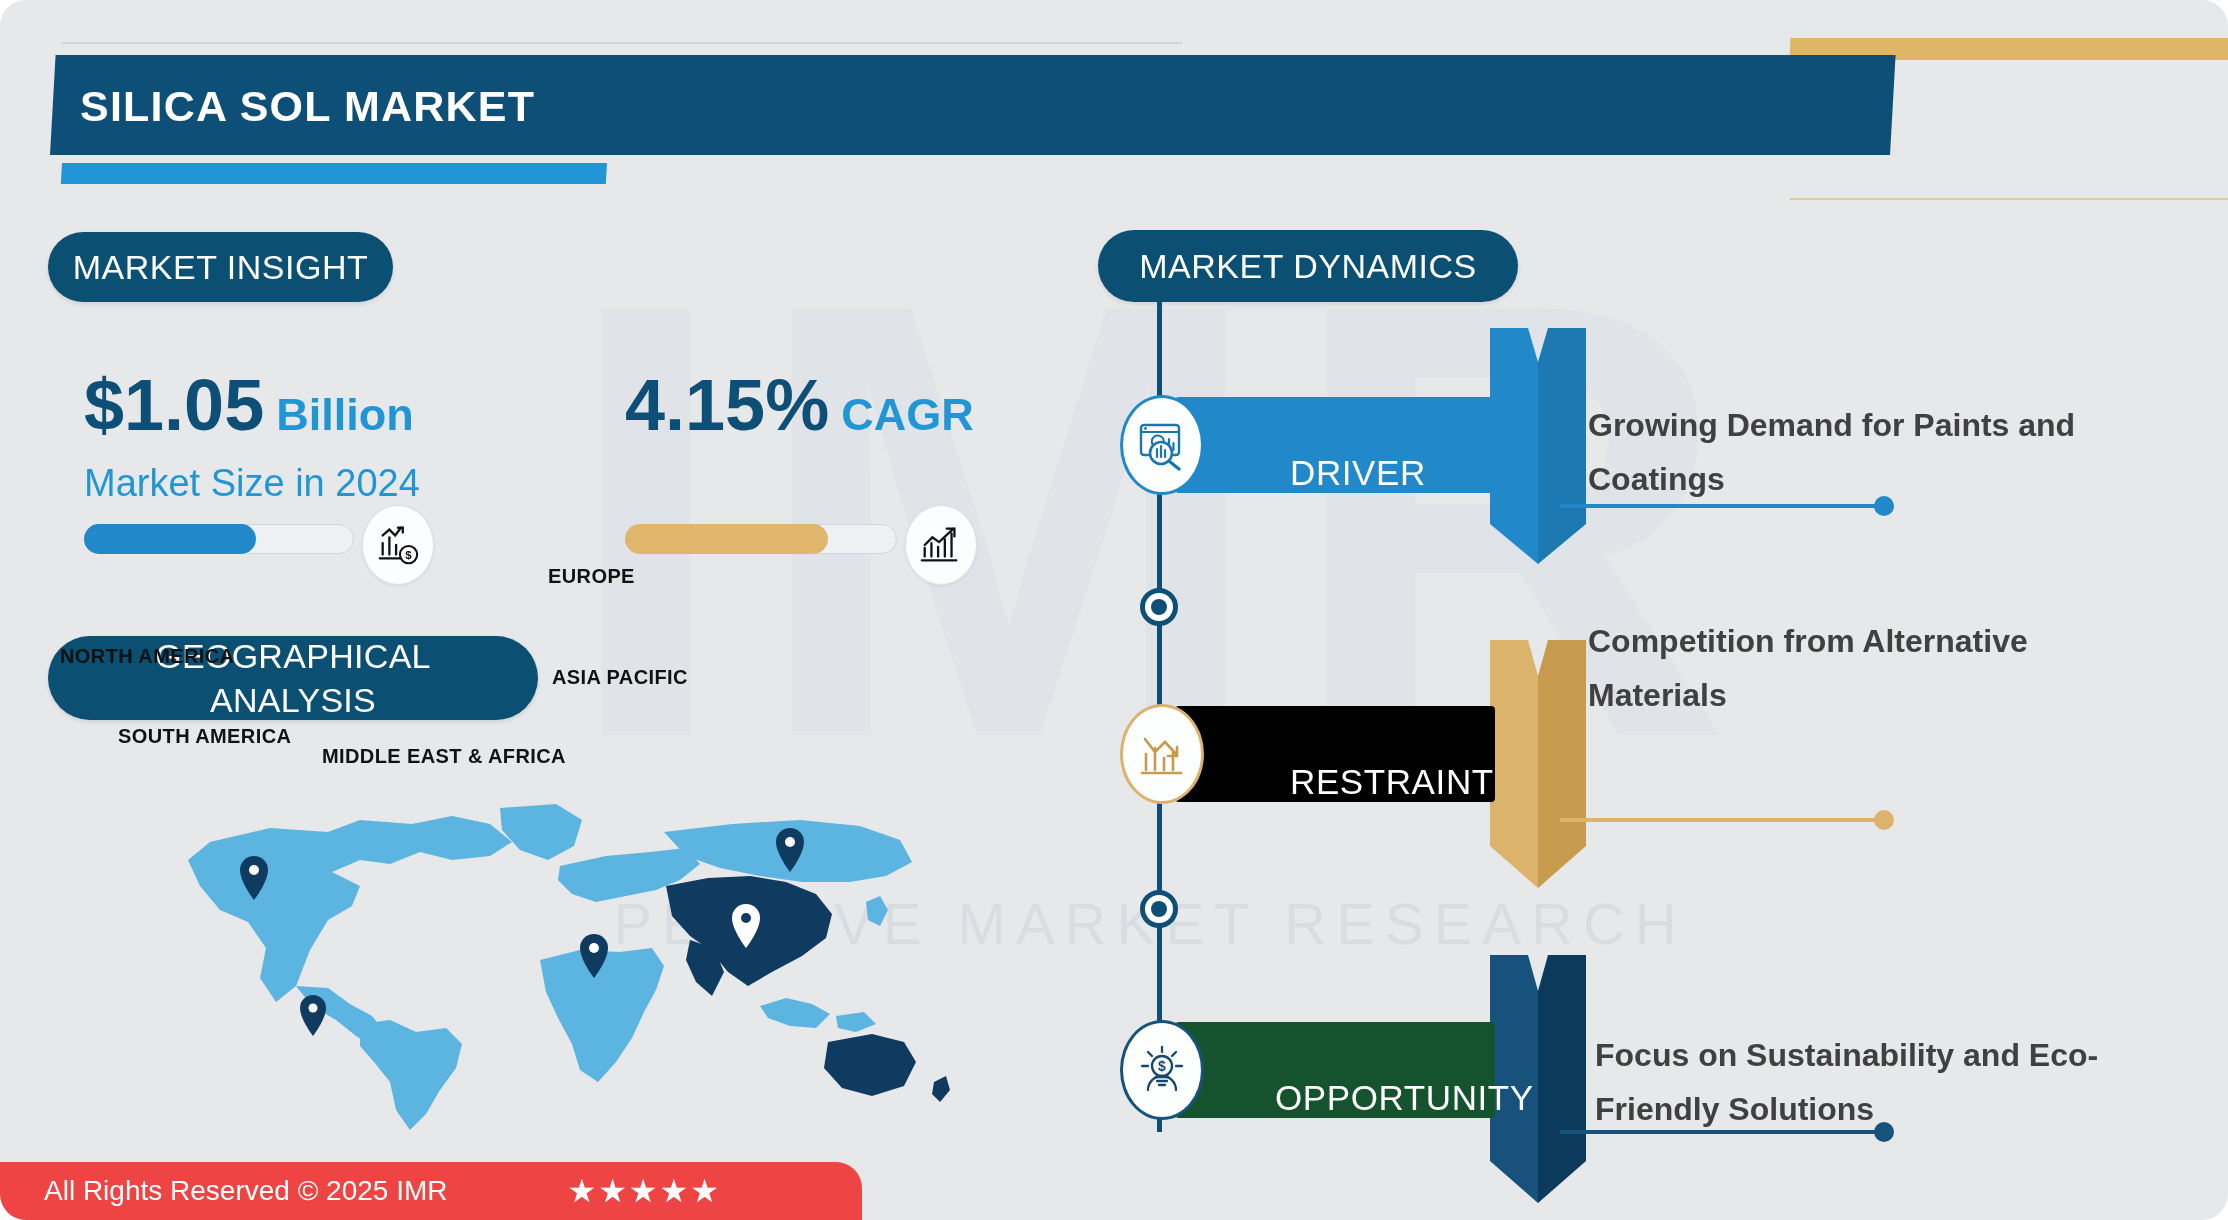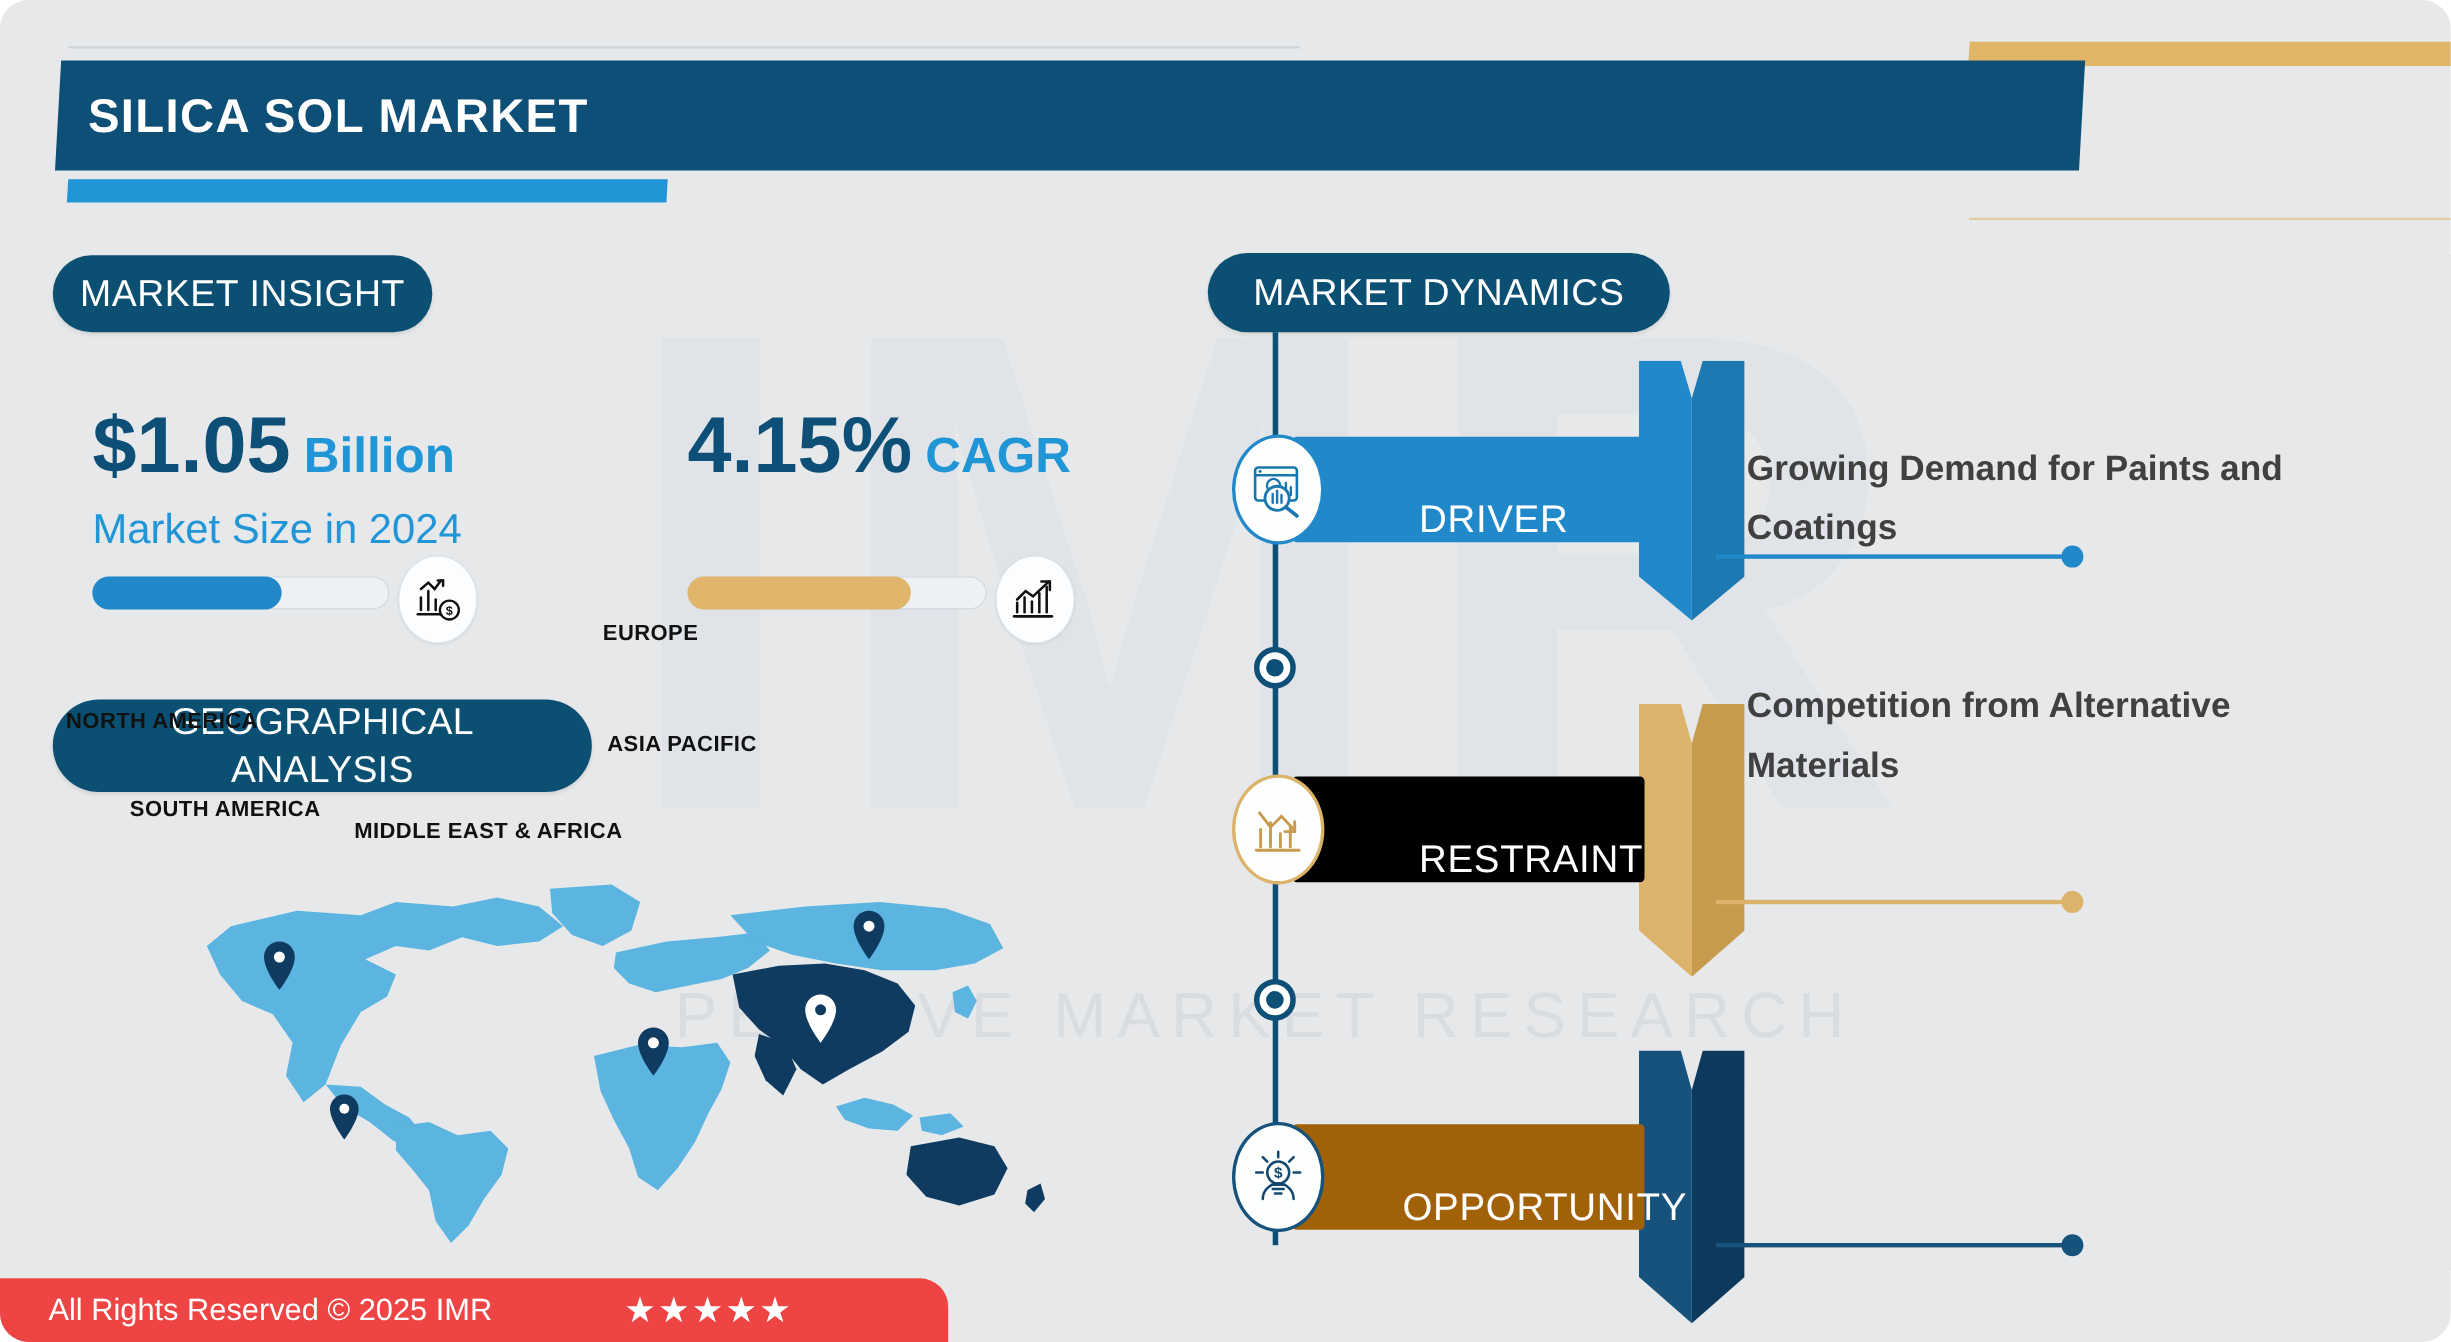--- a/index.html
+++ b/index.html
@@ -364,34 +364,35 @@
   <div class="dyn-text" style="left:1588px; top:614px;">Competition from Alternative Materials</div>
   <div class="dyn-leader" style="left:1560px; top:818px; width:322px; background:#dcb36a;"></div>
   <div class="dyn-dot" style="left:1874px; top:810px; background:#dcb36a;"></div>
 
   <div class="ribbon" style="left:1490px; top:955px;">
     <svg width="96" height="248" viewBox="0 0 96 248" aria-hidden="true">
       <polygon points="0,0 38,0 48,36 48,248 0,206" fill="#17527c"></polygon>
       <polygon points="96,0 58,0 48,36 48,248 96,206" fill="#0c3a5c"></polygon>
     </svg>
   </div>
-  <div class="dyn-bar" style="left:1175px; top:1022px; width:320px; background:#a16207;">
+  <div class="dyn-bar" style="left:1175px; top:1022px; width:320px; background:#14532d;">
     <span class="lbl" style="margin-left:100px;">OPPORTUNITY</span>
   </div>
   <div class="dyn-icon" style="left:1120px; top:1020px; border:3px solid #17527c;">
     <svg width="52" height="52" viewBox="0 0 52 52" aria-hidden="true">
       <g fill="none" stroke="#14486f" stroke-width="2.3" stroke-linecap="round">
         <circle cx="26" cy="22" r="10"></circle>
         <path d="M26 8 V3 M12 22 H6 M46 22 H40 M16 12 L12 8 M36 12 L40 8"></path>
         <path d="M20 33 H32 M21 37 H31 M23 41 H29"></path>
         <path d="M12 46 a14 14 0 0 1 28 0"></path>
       </g>
       <text x="26" y="27" font-size="14" font-weight="bold" text-anchor="middle" fill="#14486f" font-family="Liberation Sans, sans-serif">$</text>
     </svg>
   </div>
+  <div class="dyn-text" style="left:1595px; top:1028px; width:580px;">Focus on Sustainability and Eco-Friendly Solutions</div>
   <div class="dyn-leader" style="left:1560px; top:1130px; width:322px; background:#17527c;"></div>
   <div class="dyn-dot" style="left:1874px; top:1122px; background:#17527c;"></div>
 
   <div id="footer">
     <span class="ftext">All Rights Reserved © 2025 IMR</span>
     <span class="stars">★★★★★</span>
   </div>
 
 </div>
 

